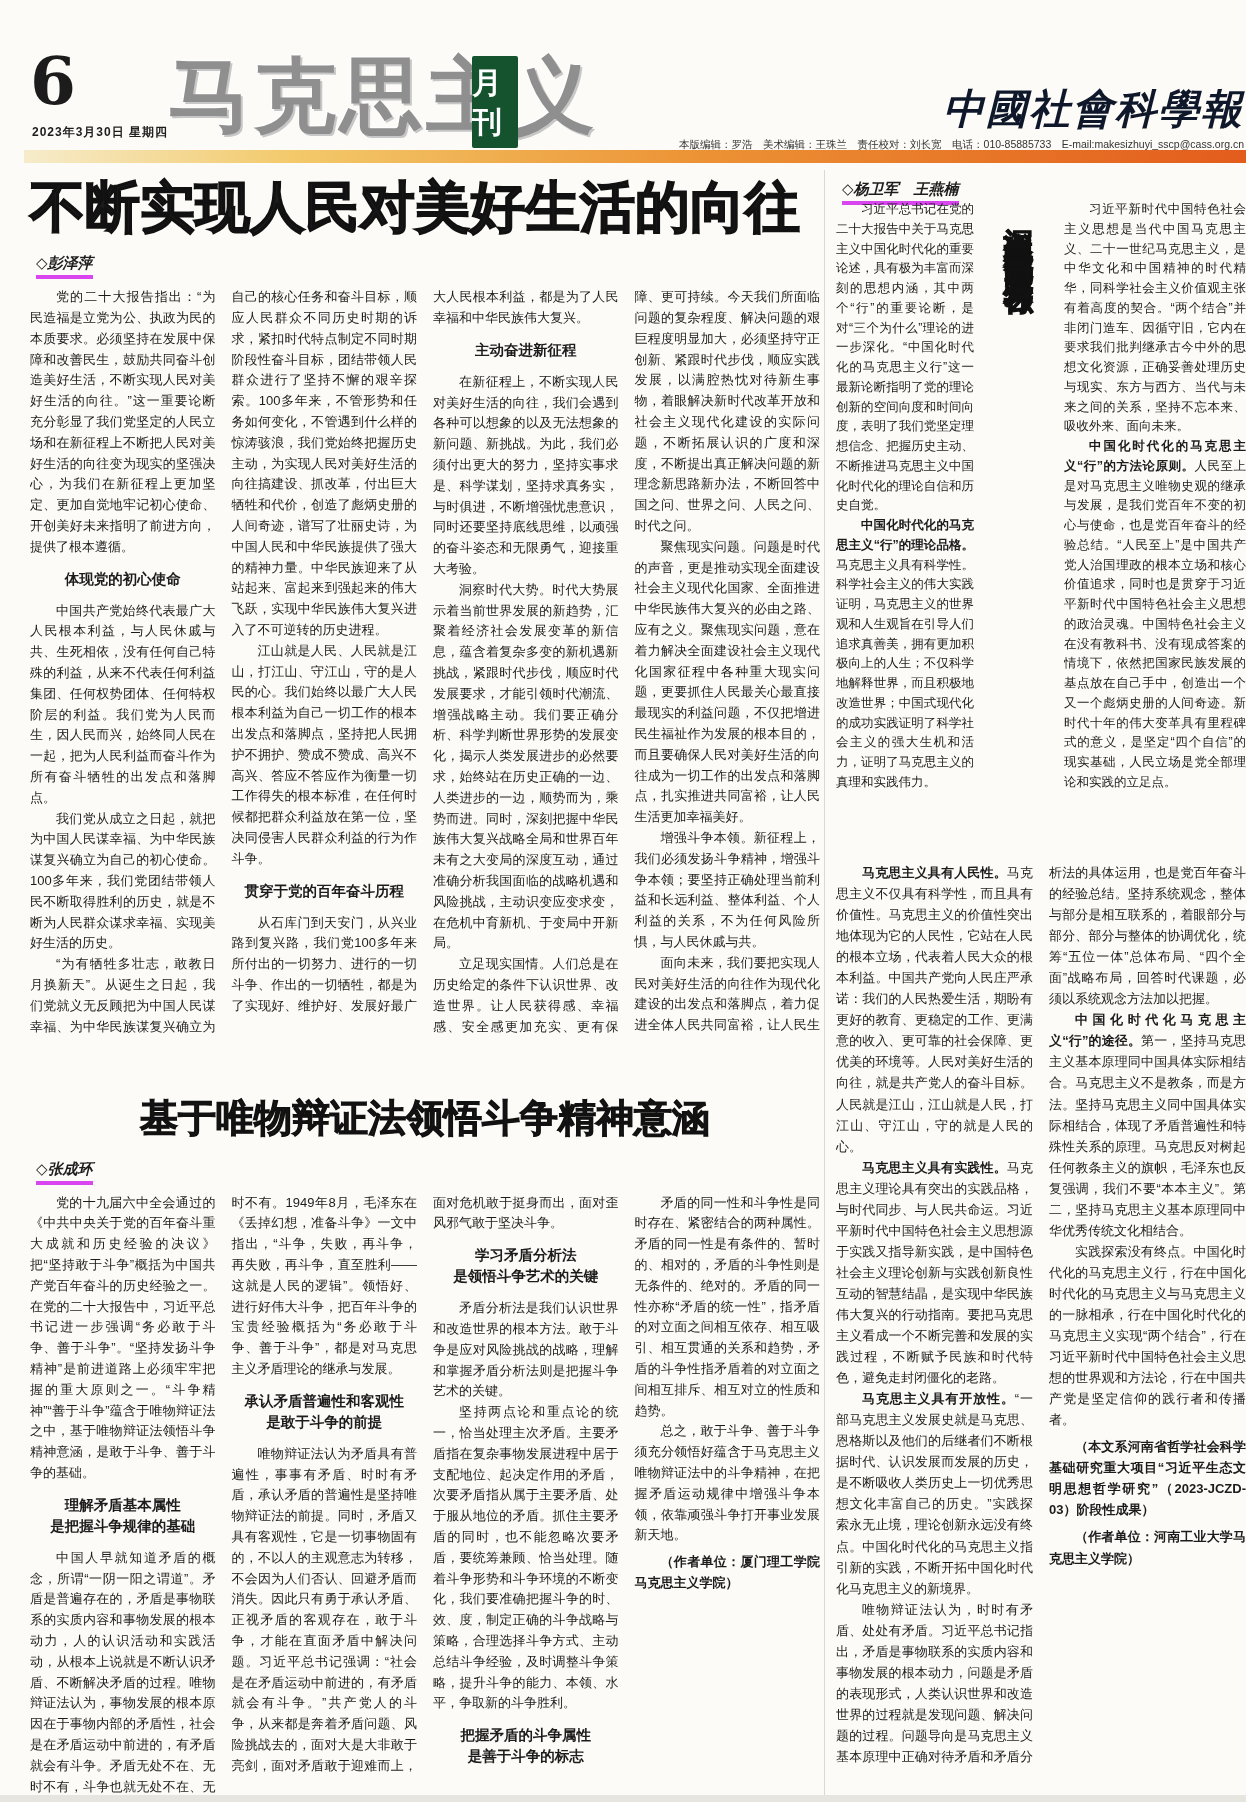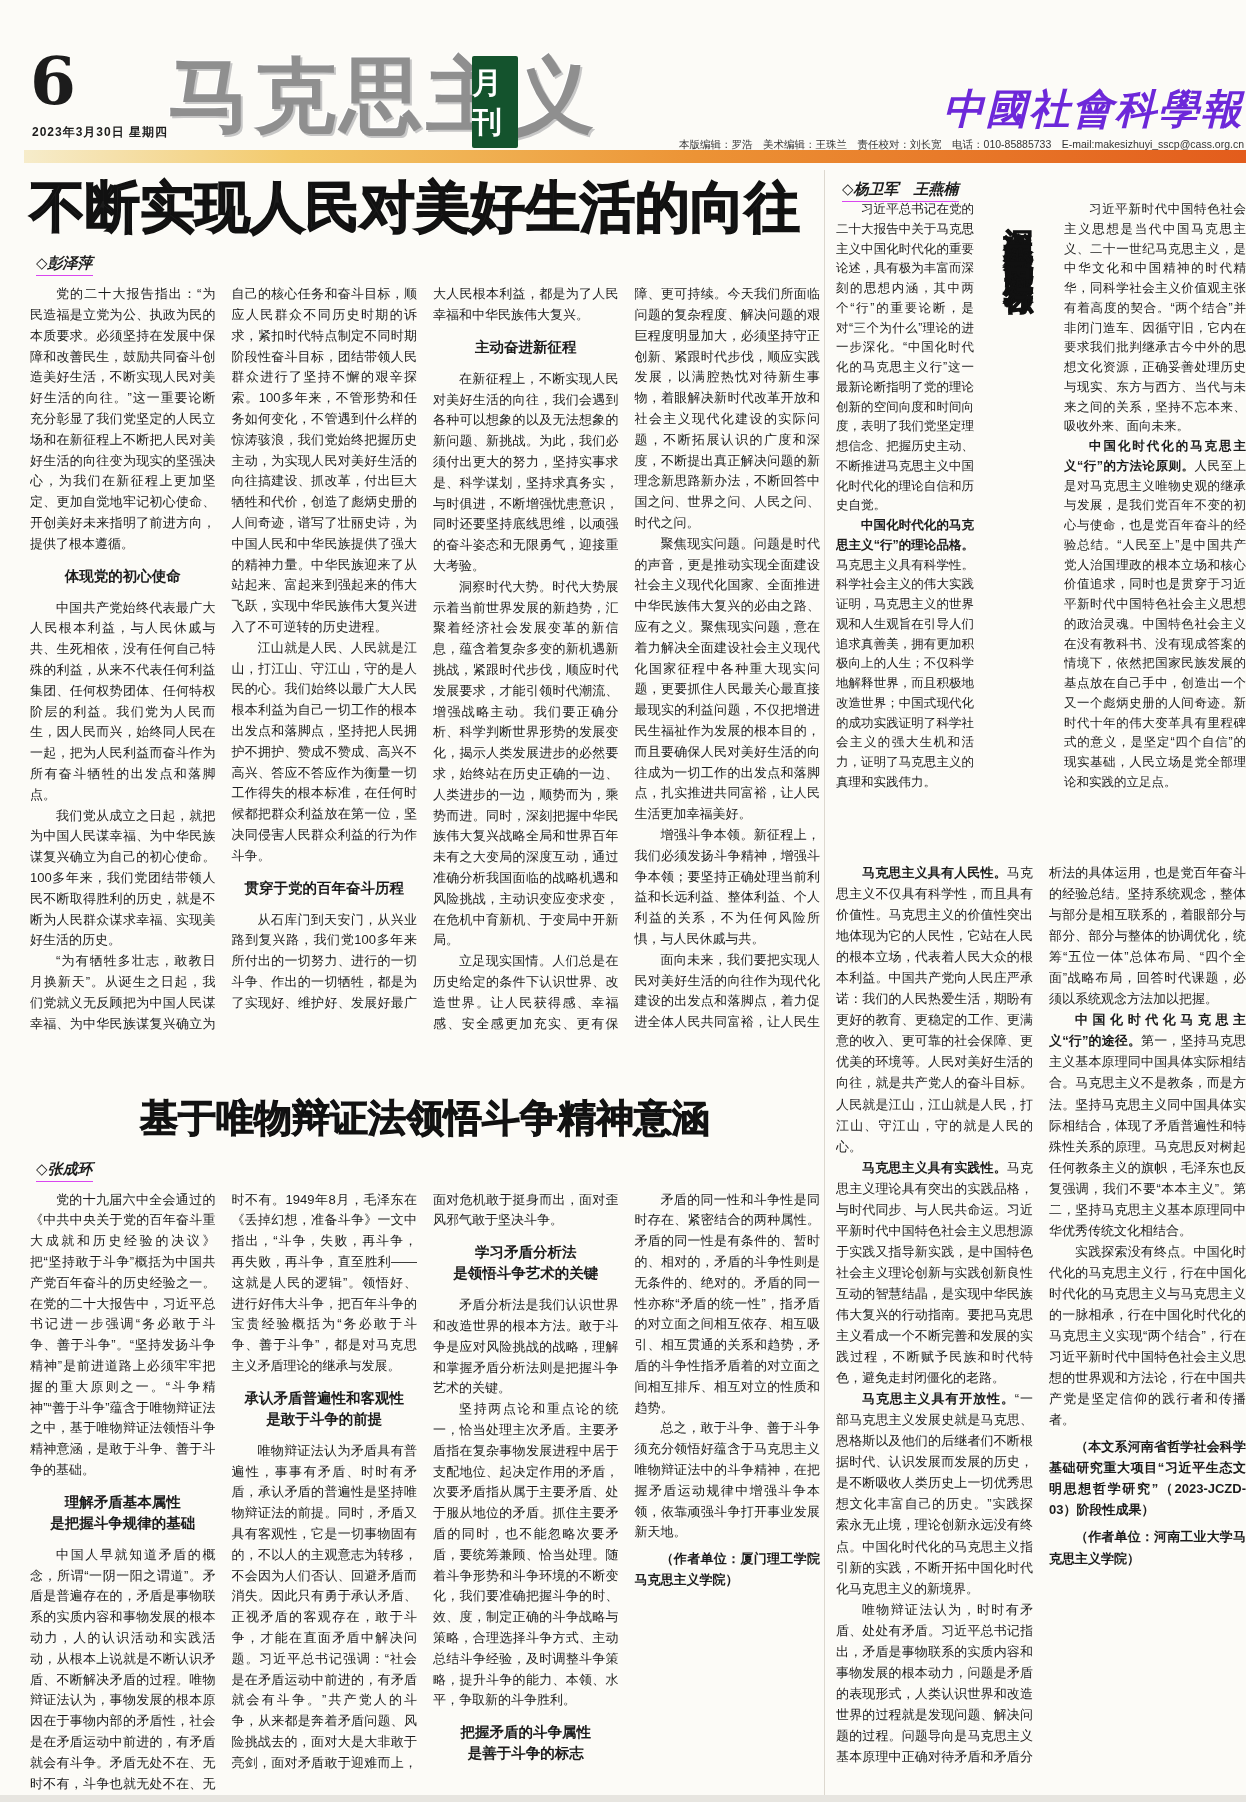--- a/index.html
+++ b/index.html
@@ -29,21 +29,21 @@
   
   .body-p{margin:0;text-indent:2em;text-align:justify;}
   .note{margin:6px 0 0 0;font-weight:700;text-align:justify;text-indent:2em;}
   .subhead{font-weight:900;text-align:center;margin:11px 2px;font-size:14.5px;line-height:1.45;}
   .lead{font-weight:700;}
   
   .article-main{position:absolute;left:30px;top:170px;width:790px;height:922px;}
   .headline-main{font-size:55px;font-weight:900;line-height:1.35;white-space:nowrap;
     letter-spacing:0px;-webkit-text-stroke:1.5px #111;}
   .byline{display:inline-block;margin:10px 0 8px 6px;font-family:"DejaVu Serif","Liberation Serif",serif;
-    font-style:italic;font-weight:700;font-size:15px;border-bottom:1px solid #d946ef;padding-bottom:2px;}
+    font-style:italic;font-weight:700;font-size:15px;border-bottom:4px solid #d946ef;padding-bottom:2px;}
   .cols-main{column-count:4;column-gap:16px;column-fill:auto;height:766px;
     font-size:13px;line-height:1.6;overflow:hidden;}
   
   .article-bottom{position:absolute;left:30px;top:1096px;width:790px;height:700px;}
   .headline-bottom{font-size:38px;font-weight:900;text-align:center;line-height:1.2;
     -webkit-text-stroke:1px #111;margin-bottom:8px;white-space:nowrap;}
   .cols-bottom{column-count:4;column-gap:16px;column-fill:auto;height:622px;
     font-size:13px;line-height:1.6;overflow:hidden;}
   
   .article-right{position:absolute;left:824px;top:170px;width:422px;height:1628px;
@@ -59,21 +59,21 @@
     font-size:13px;line-height:1.62;overflow:hidden;}
   .foot-band{position:absolute;left:0;right:0;bottom:0;height:7px;background:#e7e5e0;}
 </style>
 </head>
 <body>
 
 <div class="pagenum">6</div>
 <div class="issue-date">2023年3月30日  星期四</div>
 <div class="masthead-title" style="color: rgb(143, 143, 143);">马克思主义</div>
 <div class="masthead-badge">月刊</div>
-<div class="paper-name" style="color: #6d28d9;">中國社會科學報</div>
+<div class="paper-name" style="color: #0f172a;">中國社會科學報</div>
 <div class="staff-line">本版编辑：罗浩　美术编辑：王珠兰　责任校对：刘长宽　电话：010-85885733　E-mail:makesizhuyi_sscp@cass.org.cn</div>
 <div class="grad-bar" style="background: linear-gradient(90deg, rgb(246, 236, 203) 0%, rgb(243, 201, 106) 22%, rgb(236, 147, 53) 55%, rgb(227, 92, 28) 100%);"></div>
 
 <div class="article-main">
   <div class="headline-main">不断实现人民对美好生活的向往</div>
   <span class="byline">◇彭泽萍</span>
   <div class="cols-main">
       <p class="body-p">党的二十大报告指出：“为民造福是立党为公、执政为民的本质要求。必须坚持在发展中保障和改善民生，鼓励共同奋斗创造美好生活，不断实现人民对美好生活的向往。”这一重要论断充分彰显了我们党坚定的人民立场和在新征程上不断把人民对美好生活的向往变为现实的坚强决心，为我们在新征程上更加坚定、更加自觉地牢记初心使命、开创美好未来指明了前进方向，提供了根本遵循。</p>
       <div class="subhead">体现党的初心使命</div>
       <p class="body-p">中国共产党始终代表最广大人民根本利益，与人民休戚与共、生死相依，没有任何自己特殊的利益，从来不代表任何利益集团、任何权势团体、任何特权阶层的利益。我们党为人民而生，因人民而兴，始终同人民在一起，把为人民利益而奋斗作为所有奋斗牺牲的出发点和落脚点。</p>

